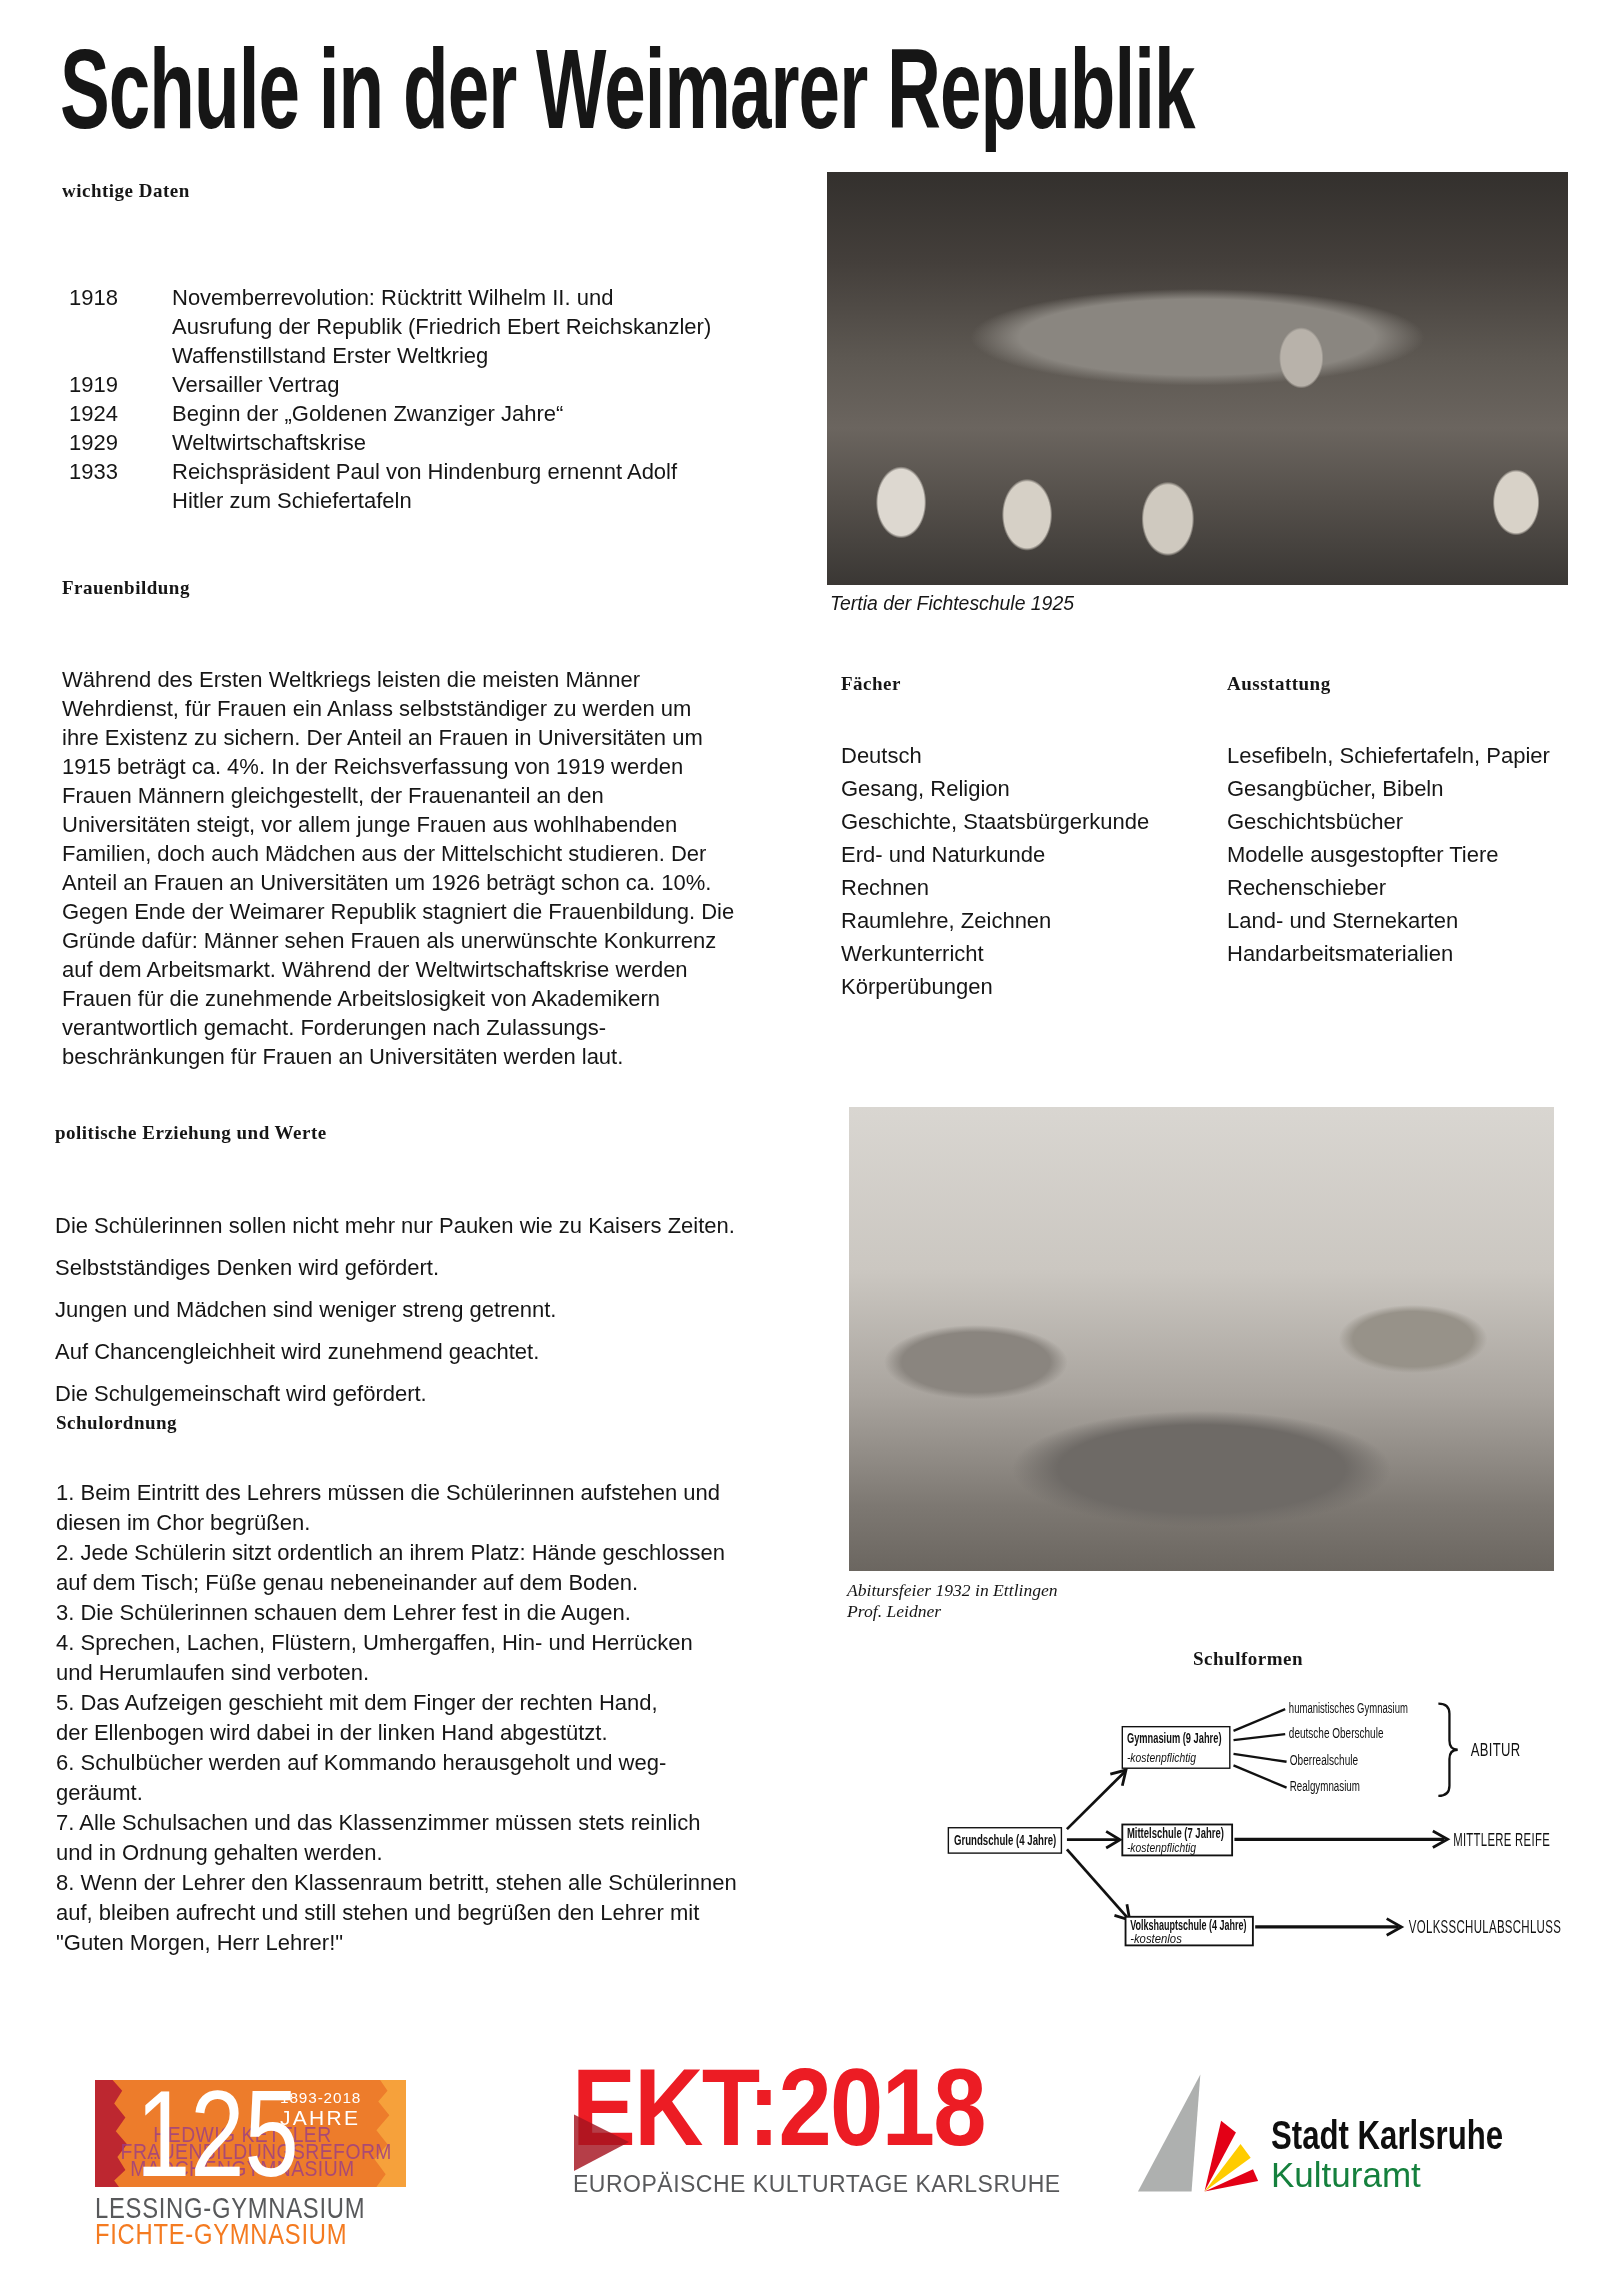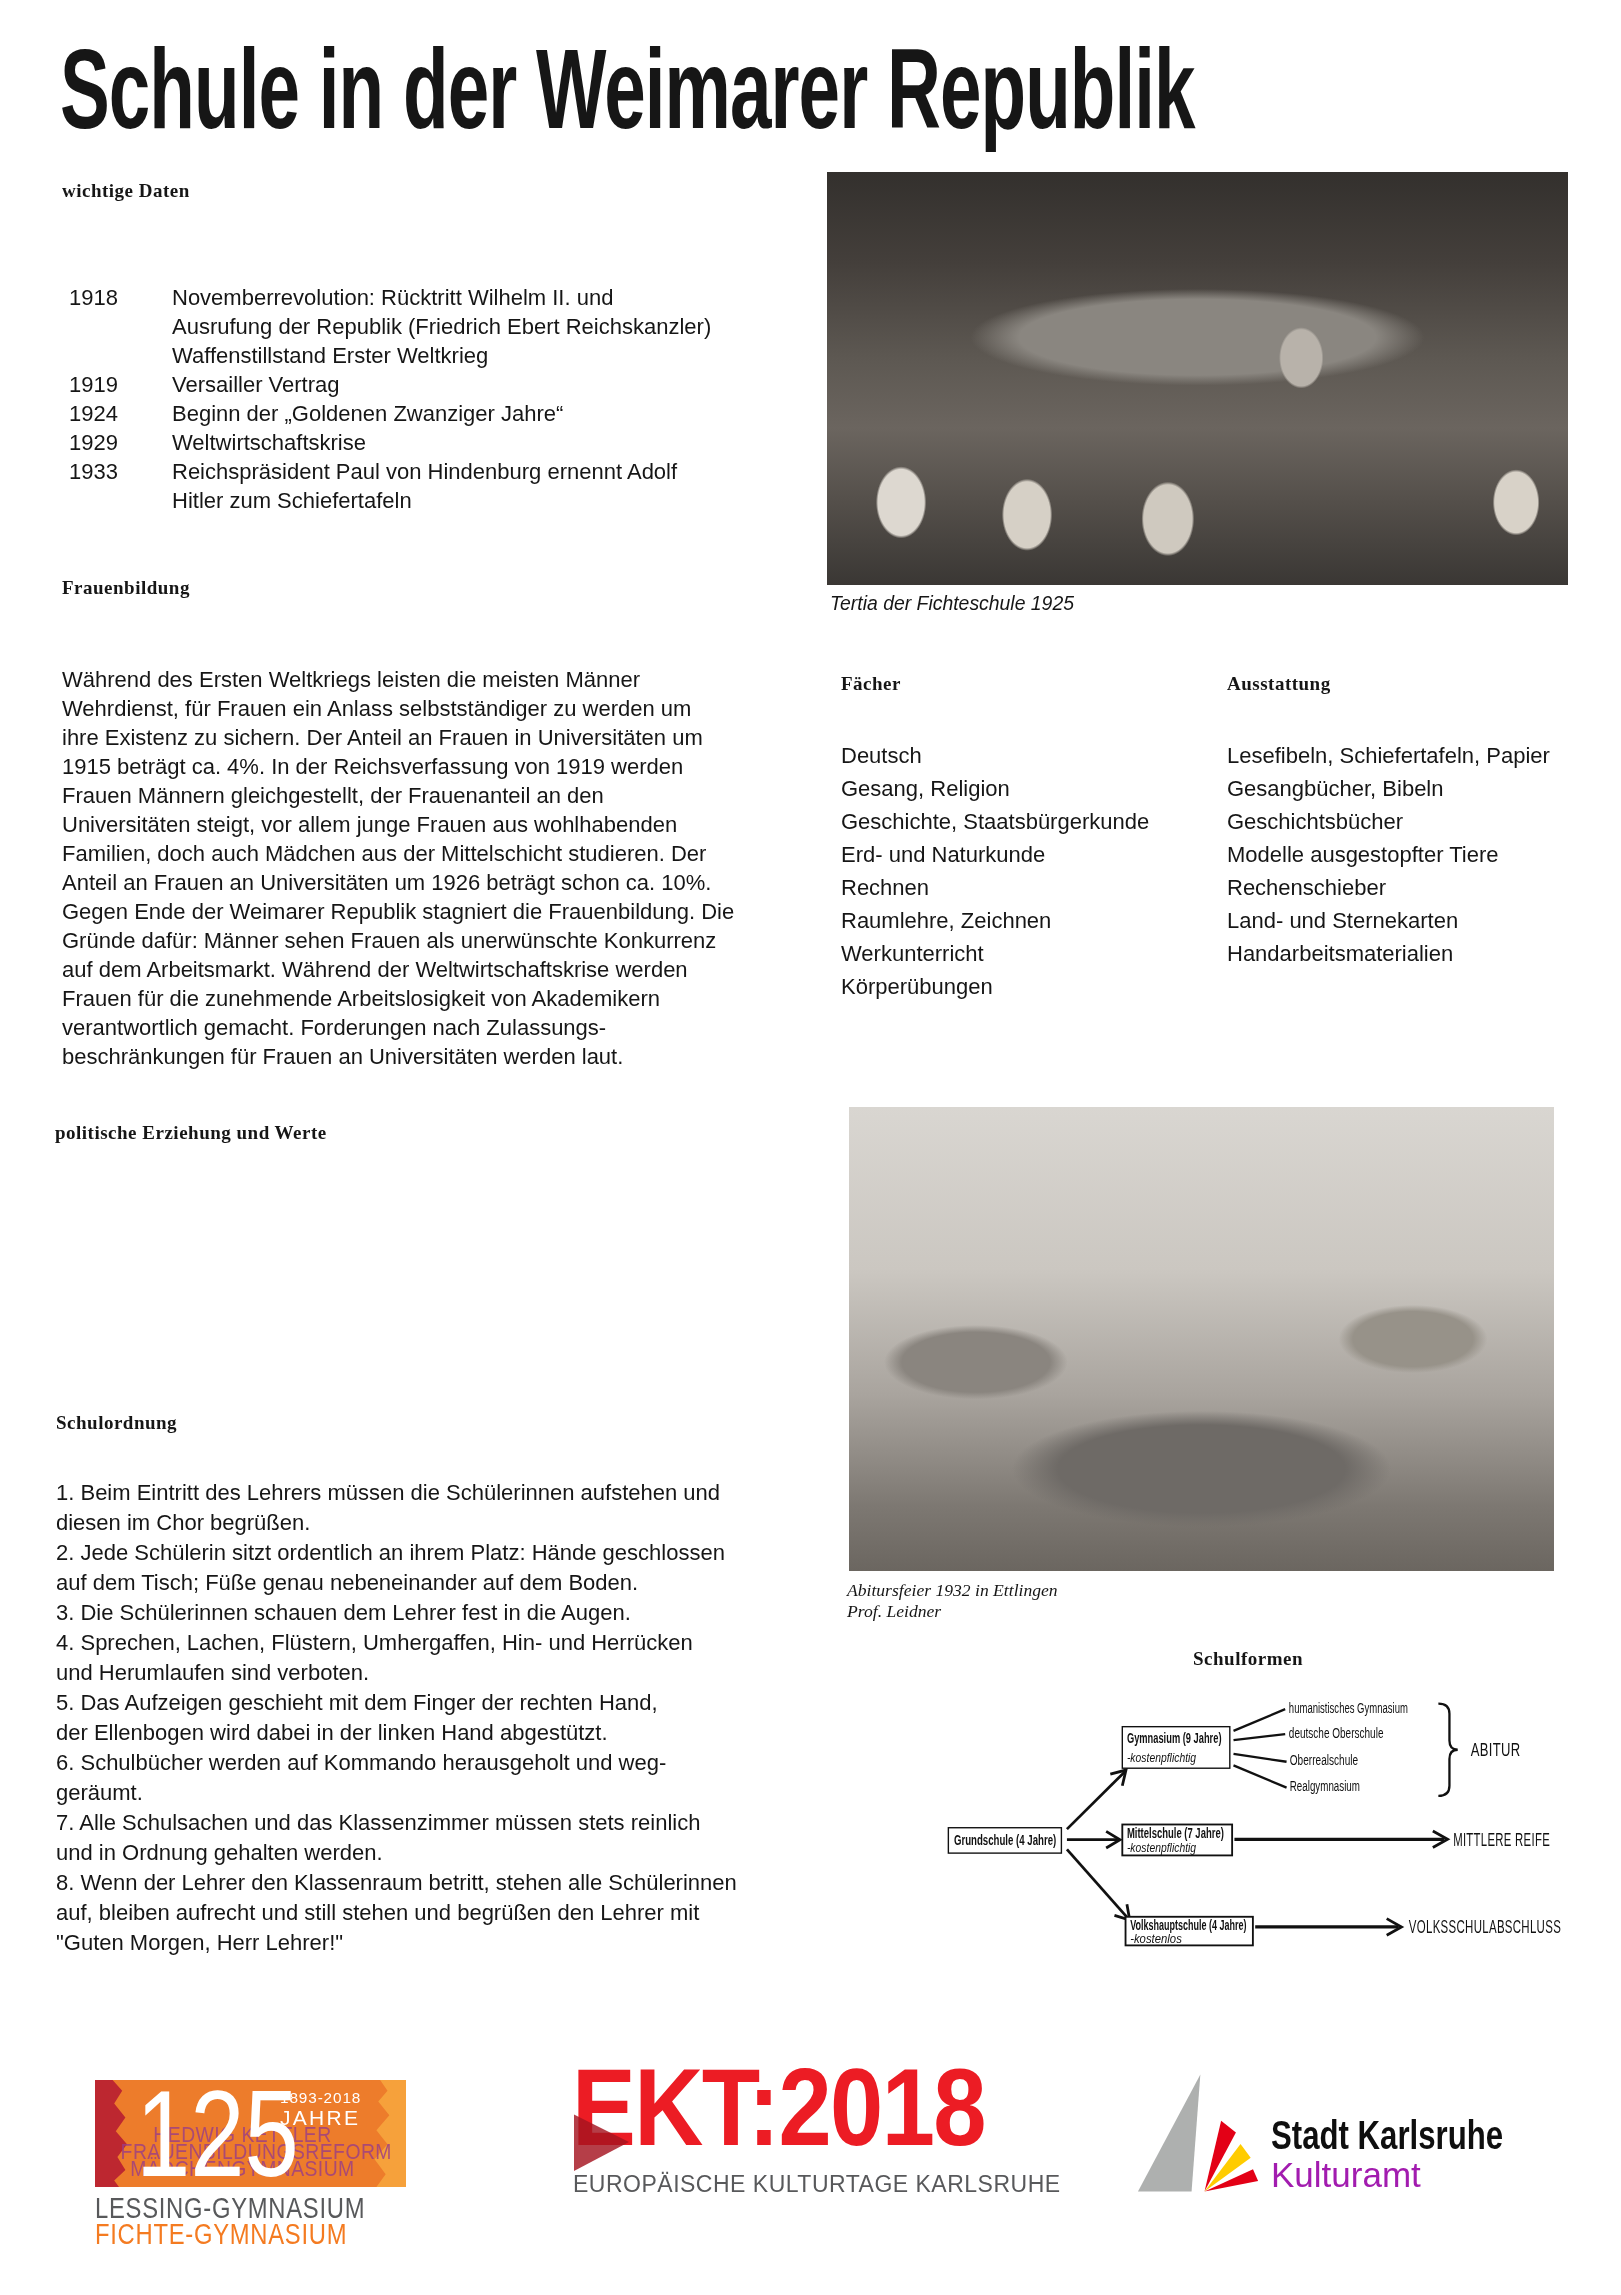--- a/index.html
+++ b/index.html
@@ -51,21 +51,21 @@
      font-size:22px;line-height:17px;letter-spacing:0.5px;transform:scaleX(.88);transform-origin:center top;}
   .lessing{left:95px;top:2192px;font-size:29px;color:#58595b;letter-spacing:0.9px;transform:scaleX(.82);transform-origin:left top;}
   .fichte{left:95px;top:2218px;font-size:29px;color:#f47b21;letter-spacing:0.9px;transform:scaleX(.82);transform-origin:left top;}
   .ekt-title{left:572px;top:2052px;font-size:110px;line-height:110px;font-weight:bold;color:#ec1c24;
      transform:scaleX(.87);transform-origin:left top;letter-spacing:-1.8px;}
   .ekt-tri{left:574px;top:2102px;width:55px;height:69px;background:rgba(165,20,32,.82);
      clip-path:polygon(0 18%,100% 58%,0 100%);}
   .ekt-sub{left:573px;top:2171px;font-size:23px;color:#58595b;letter-spacing:0.5px;}
   .city1{left:1271px;top:2112px;font-size:41px;line-height:46px;font-weight:bold;color:#0f0f0f;
      transform:scaleX(.76);transform-origin:left top;}
-  .city2{left:1271px;top:2152px;font-size:35px;line-height:46px;color:#a21caf;}
+  .city2{left:1271px;top:2152px;font-size:35px;line-height:46px;color:#15803d;}
 </style>
 </head>
 <body>
 
 <div id="poster">
 
   <div class="abs title nowrap" style="left:60px;top:33px;">Schule in der Weimarer Republik</div>
 
   <div class="abs fraktur h1" style="left:62px;top:175px;">wichtige Daten</div>
   <div class="abs dates" style="left:69px;top:283px;width:758px;">
@@ -138,20 +138,25 @@
     <div class="listitem">Lesefibeln, Schiefertafeln, Papier</div>
     <div class="listitem">Gesangbücher, Bibeln</div>
     <div class="listitem">Geschichtsbücher</div>
     <div class="listitem">Modelle ausgestopfter Tiere</div>
     <div class="listitem">Rechenschieber</div>
     <div class="listitem">Land- und Sternekarten</div>
     <div class="listitem">Handarbeitsmaterialien</div>
   </div>
 
   <div class="abs fraktur h1" style="left:55px;top:1117px;">politische Erziehung und Werte</div>
+  <div class="abs politik pre" style="left:55px;top:1205px;width:776px;">Die Schülerinnen sollen nicht mehr nur Pauken wie zu Kaisers Zeiten.
+Selbstständiges Denken wird gefördert.
+Jungen und Mädchen sind weniger streng getrennt.
+Auf Chancengleichheit wird zunehmend geachtet.
+Die Schulgemeinschaft wird gefördert.</div>
 
   <div class="abs photo2" style="left:849px;top:1107px;width:705px;height:464px;"></div>
   <div class="abs cap2" style="left:847px;top:1580px;">
     <div>Abitursfeier 1932 in Ettlingen</div>
     <div>Prof. Leidner</div>
   </div>
 
   <div class="abs fraktur h1" style="left:56px;top:1407px;">Schulordnung</div>
   <div class="abs ordnung pre" style="left:56px;top:1478px;width:776px;">1. Beim Eintritt des Lehrers müssen die Schülerinnen aufstehen und
 diesen im Chor begrüßen.

